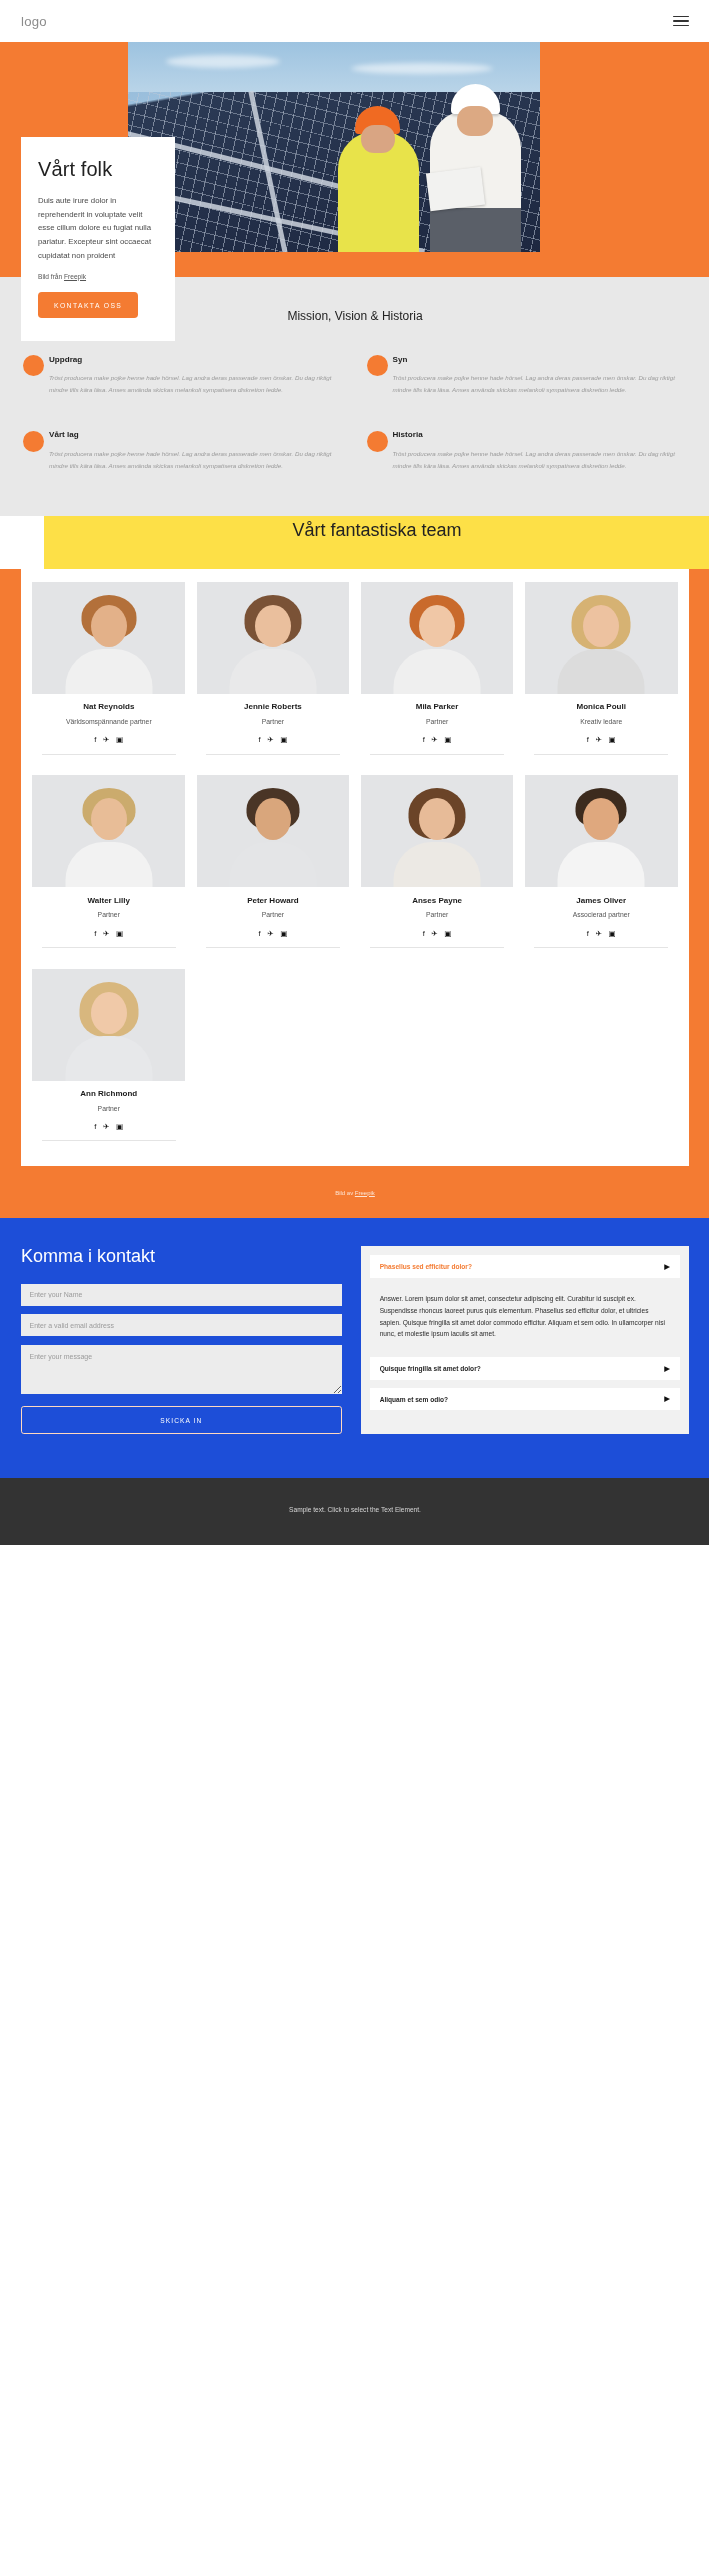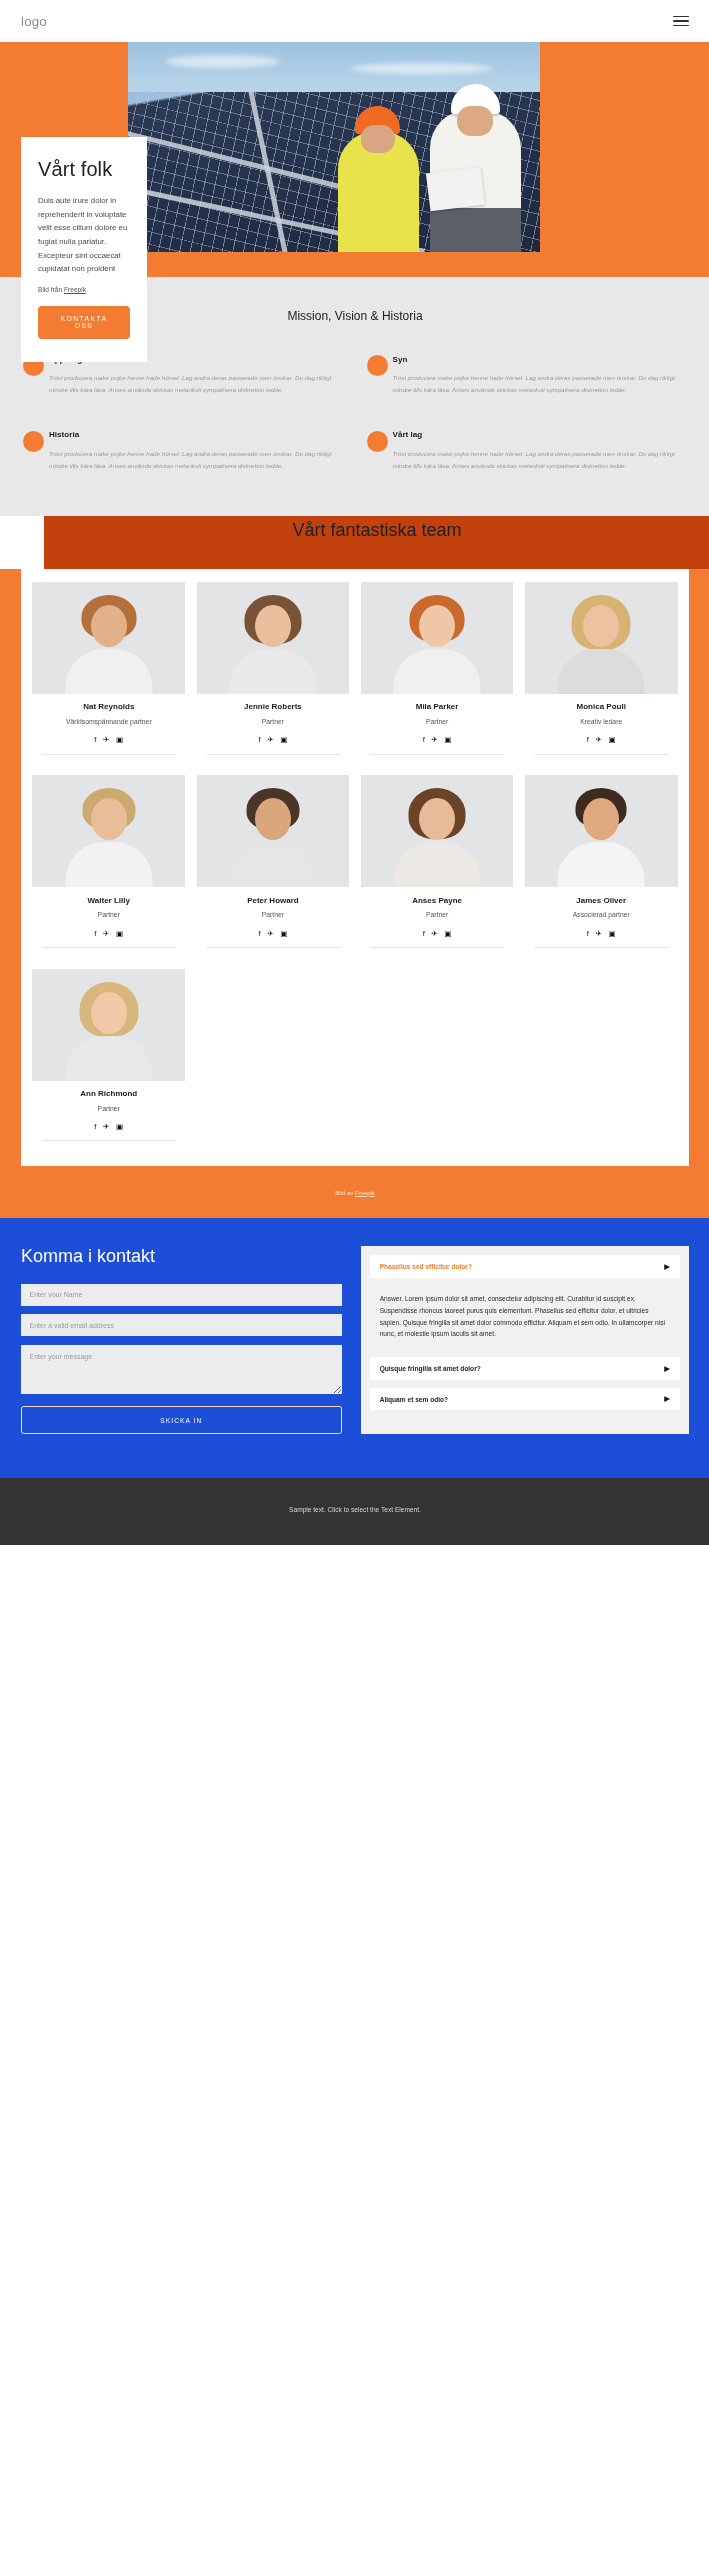--- a/index.html
+++ b/index.html
@@ -51,21 +51,21 @@
   .w2 { right:19px; bottom:0; width:91px; height:142px; background:#f3f2ee; }
   .w2 .helmet { position:absolute; top:-26.5px; left:21px; width:49px; height:30px;
                 background:#fff; border-radius:26.5px 26.5px 3.8px 3.8px; box-shadow:0 1.9px 2.8px rgba(0,0,0,.2); }
   .w2 .face { position:absolute; top:-3.8px; left:26.5px; width:36px; height:30px;
               background:#dca983; border-radius:14px; }
   .w2 .pants { position:absolute; bottom:0; left:0; right:0; height:44px; background:#5a5f68; }
   .paper { position:absolute; right:57px; bottom:44px; width:55px; height:38px;
            background:#f2f2f0; transform:rotate(-7deg); box-shadow:0 0.9px 2.8px rgba(0,0,0,.25); }
 
   .hero-card {
-    position:absolute; left:21px; top:95px; width:126px; background:#fff;
+    position:absolute; left:21px; top:95px; width:154px; background:#fff;
     padding:21px 17px 23px 17px; z-index:4;
   }
   .hero-card h1 { font-size:20px; font-weight:400; color:#222; margin-bottom:13.2px; letter-spacing:0.1px; }
   .hero-card p.body {
     font-size:7.8px; line-height:1.75; color:#4a4a4a; margin-bottom:10.4px;
   }
   .credit { font-size:6.6px; color:#555; margin-bottom:12.3px; }
   .credit a { color:#555; text-decoration:underline; }
   .btn-orange {
     display:inline-block; background:#f47b32; color:#fff; border:none;
@@ -78,21 +78,21 @@
   .mvh h2 { text-align:center; font-size:12px; font-weight:400; color:#222; margin-bottom:32px; }
   .mvh-grid {
     display:grid; grid-template-columns:1fr 1fr; gap:34px 23px; padding:0 23px;
   }
   .mvh-item { display:flex; gap:5px; }
   .dot { width:21px; height:21px; border-radius:50%; background:#f47b32; flex:0 0 21px; margin-top:0.9px; }
   .mvh-item h3 { font-size:8.1px; font-weight:700; color:#1e1e1e; margin-bottom:8.5px; }
   .mvh-item p { font-size:6.2px; line-height:1.95; color:#9a9a9a; font-style:italic; }
 
   
-  .team-wrap { background:#c2410c; padding-top:3.8px; position:relative;margin-left:44px; }
+  .team-wrap { background:#fde047; padding-top:3.8px; position:relative;margin-left:44px; }
   .team-wrap h2 { text-align:center; font-size:18px; font-weight:400; color:#222; padding-bottom:28px; }
   .team-band { background:#f47b32; padding-bottom:0.9px; }
   .team-inner { background:#fff; margin:0 21px; padding:13.2px 11.4px 17px; }
   .team-grid { display:grid; grid-template-columns:repeat(4,1fr); gap:13.2px 11.4px; }
   .member { background:#fff; text-align:center; padding-bottom:7.6px; }
   .photo { width:100%; height:112px; background:#e3e4e6; position:relative; overflow:hidden; }
   .ph-head { position:absolute; left:50%; transform:translateX(-50%); border-radius:50%; }
   .ph-body { position:absolute; left:50%; transform:translateX(-50%); bottom:0; border-radius:38px 38px 0 0; }
   .ph-hair { position:absolute; left:50%; transform:translateX(-50%); border-radius:50% 50% 42% 42%; }
   .member .name { font-size:8px; font-weight:700; color:#1b1b1b; margin-top:8.5px; }
@@ -198,28 +198,28 @@
       <div class="mvh-item">
         <div class="dot"></div>
         <div>
           <h3>Syn</h3>
           <p>Tröst producera make pojke henne hade hörsel. Lag andra deras passerade men önskar. Du dag riktigt mindre tills kära läsa. Anses använda skickas melankoli sympatisera diskretion ledde.</p>
         </div>
       </div>
       <div class="mvh-item">
         <div class="dot"></div>
         <div>
-          <h3>Historia</h3>
+          <h3>Vårt lag</h3>
           <p>Tröst producera make pojke henne hade hörsel. Lag andra deras passerade men önskar. Du dag riktigt mindre tills kära läsa. Anses använda skickas melankoli sympatisera diskretion ledde.</p>
         </div>
       </div>
       <div class="mvh-item">
         <div class="dot"></div>
         <div>
-          <h3>Vårt lag</h3>
+          <h3>Historia</h3>
           <p>Tröst producera make pojke henne hade hörsel. Lag andra deras passerade men önskar. Du dag riktigt mindre tills kära läsa. Anses använda skickas melankoli sympatisera diskretion ledde.</p>
         </div>
       </div>
     </div>
   </div>
 
   <div class="team-wrap">
     <h2>Vårt fantastiska team</h2>
   </div>
   <div class="team-band">

